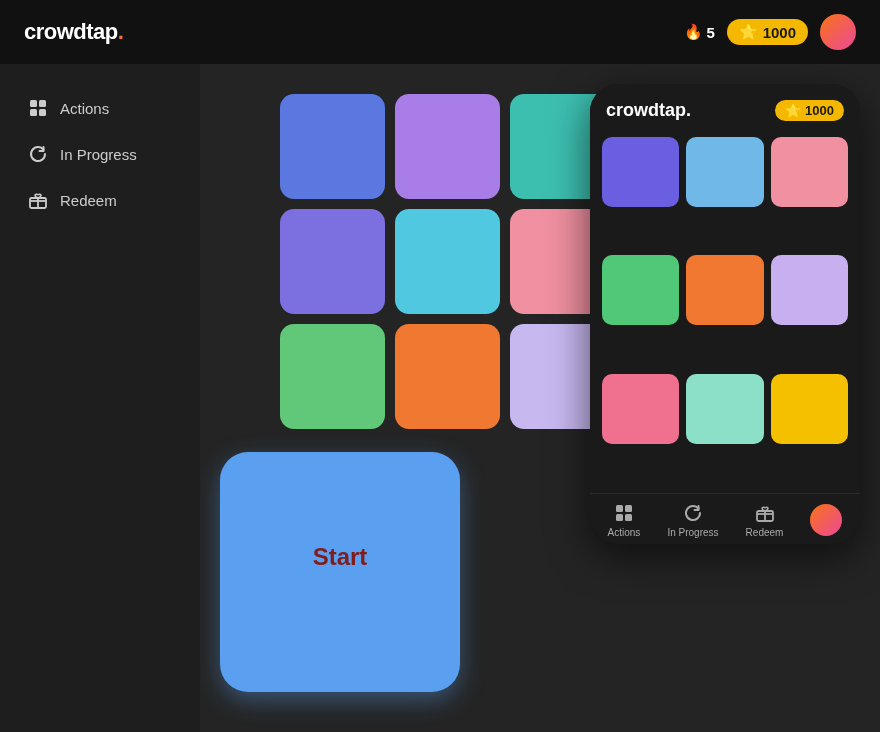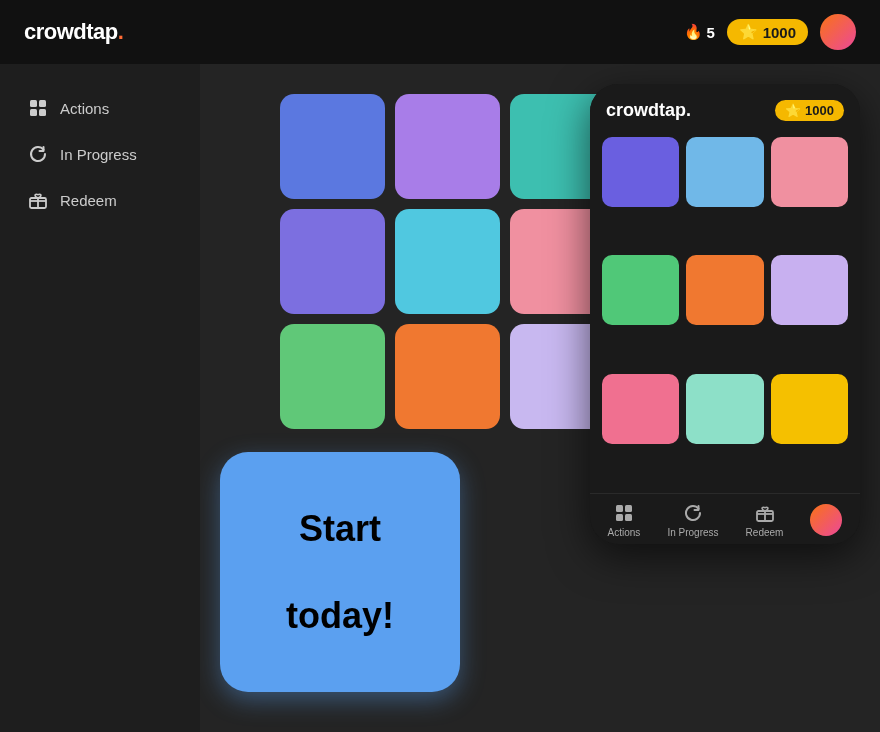--- a/index.html
+++ b/index.html
@@ -129,22 +129,22 @@
       height: 240px;
       background: #5ba0f0;
       border-radius: 28px;
       display: flex;
       align-items: center;
       justify-content: center;
       flex-direction: column;
       box-shadow: 0 8px 24px rgba(91, 160, 240, 0.4);
     }
     .start-card-text {
-      color: #000000;
-      font-size: 36px;
+      color: #7f1d1d;
+      font-size: 24px;
       font-weight: 800;
       text-align: center;
       line-height: 1.2;
     }
 
     
     .phone-mockup {
       position: absolute;
       right: 20px;
       top: 20px;
@@ -290,21 +290,20 @@
     <div class="grid-cell" style="background:#60c878;"></div>
     <div class="grid-cell" style="background:#f07830;"></div>
     <div class="grid-cell" style="background:#c8b8f0;"></div>
     <div class="grid-cell" style="background:#242424;"></div>
   </div>
 
   <div class="start-card">
     <div class="start-card-text">
       <span>Start</span><br>
       <br>
-      <span>today!</span>
     </div>
   </div>
 
   <div class="phone-mockup">
 
     <div class="phone-header">
       <div class="phone-logo">crowdtap.</div>
       <div class="phone-coin-badge">
         <span>⭐</span>
         <span>1000</span>

